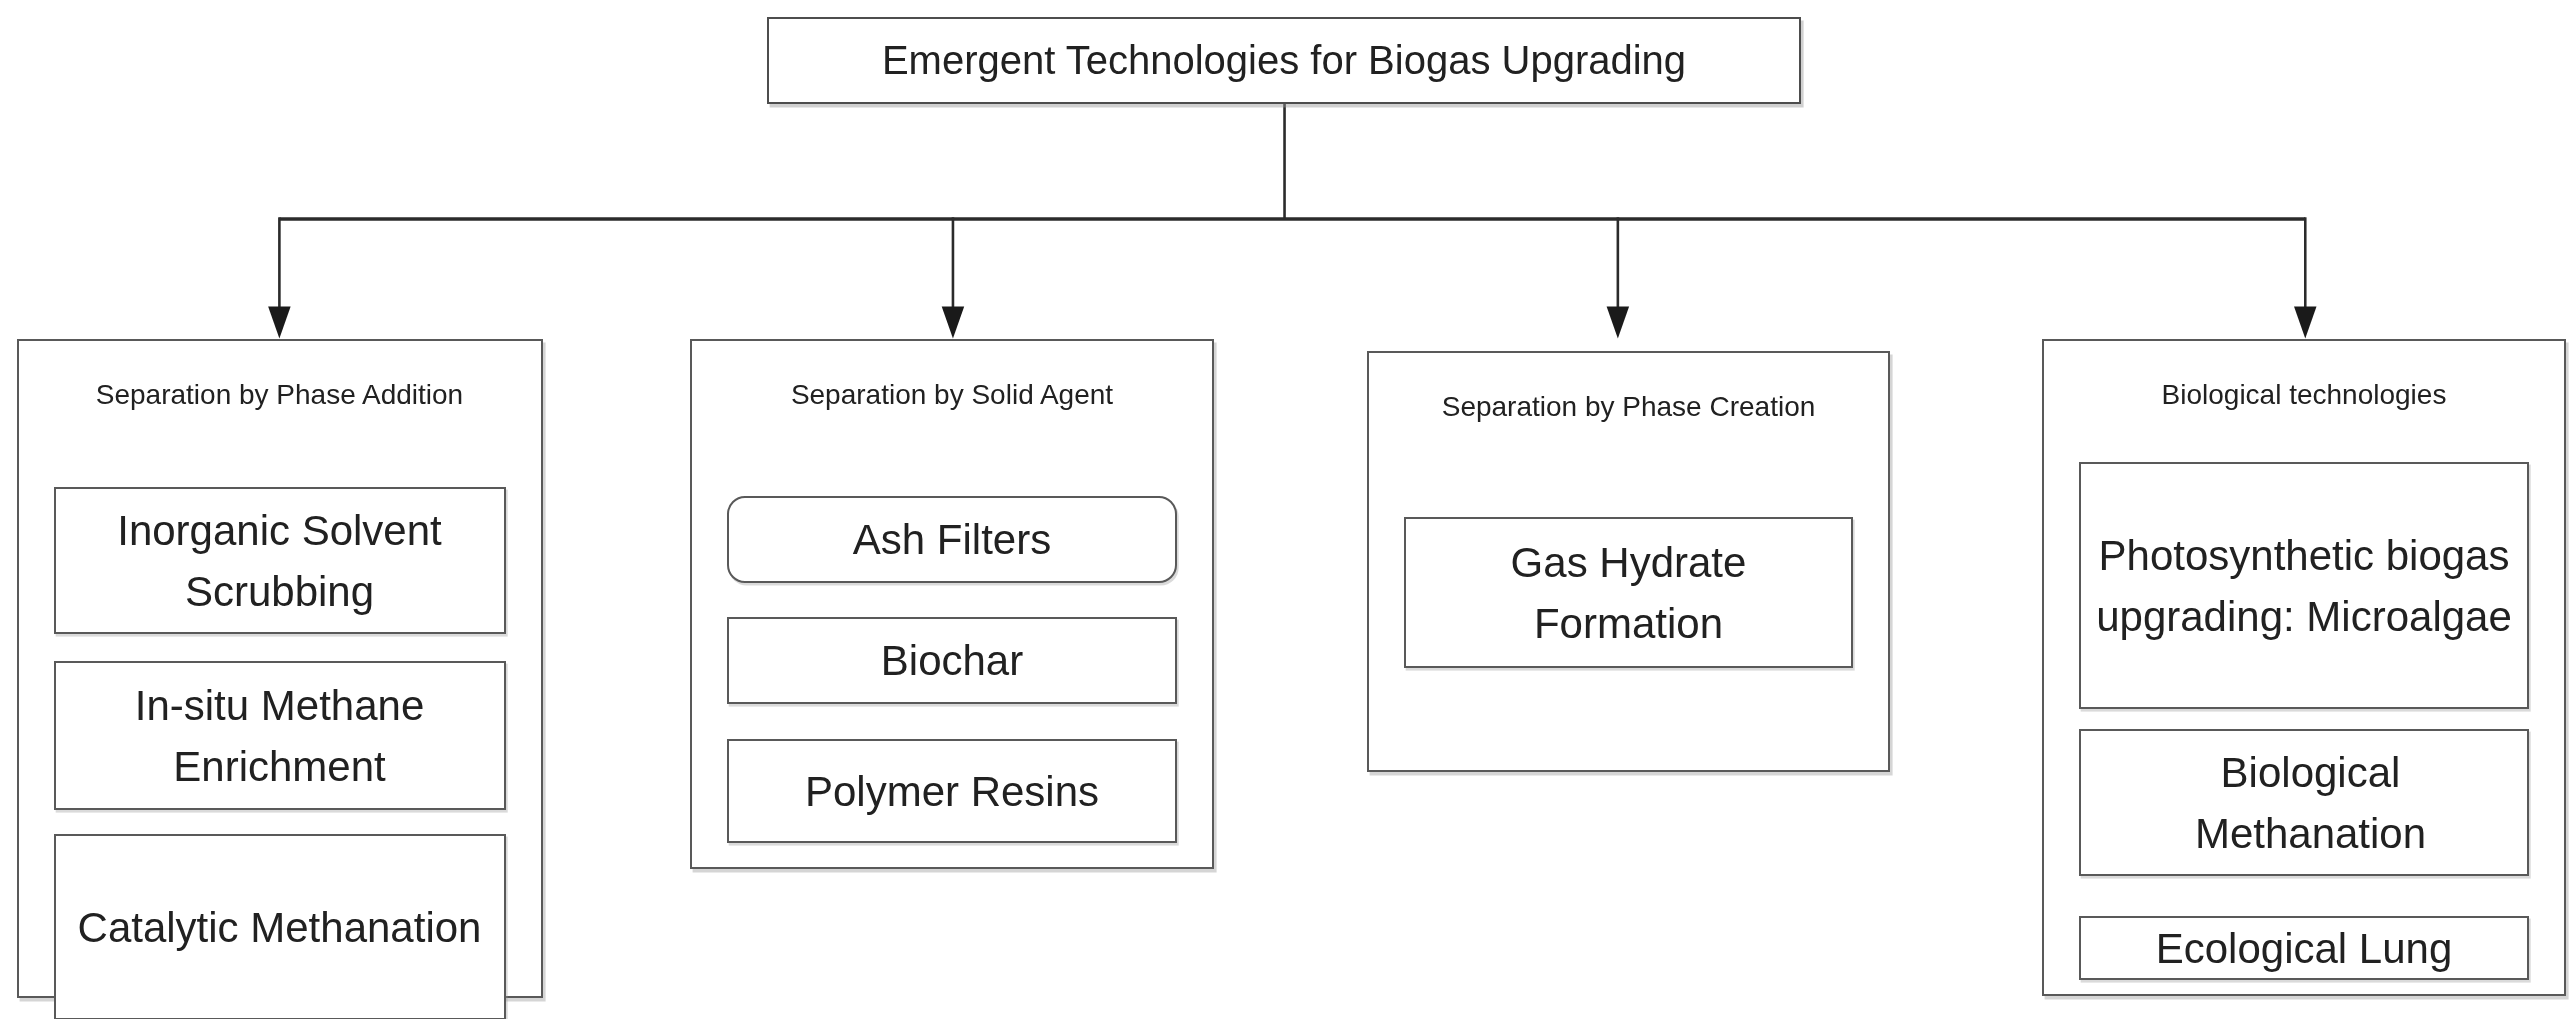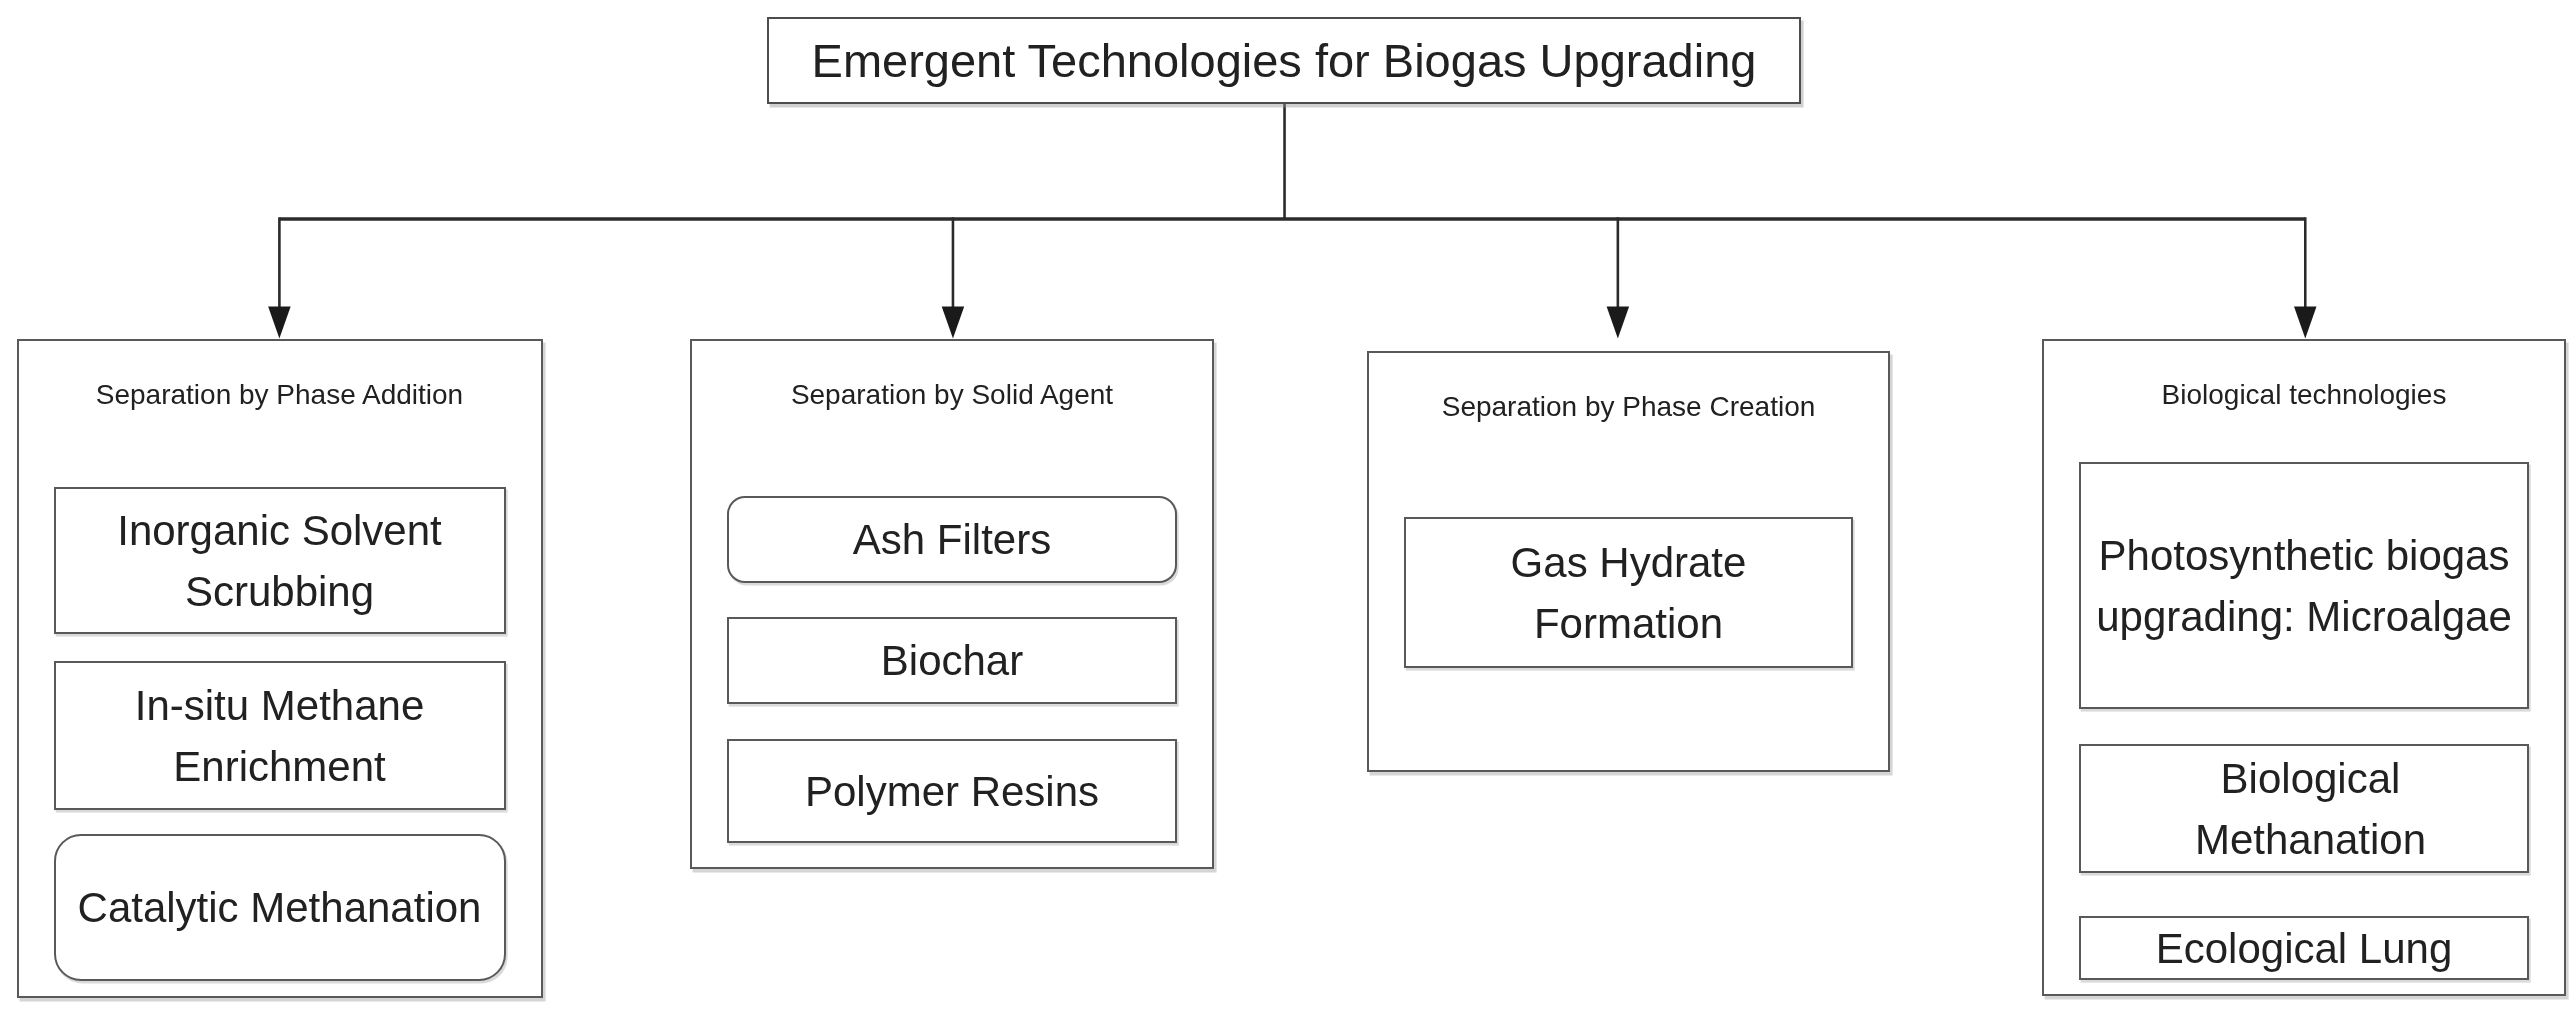--- a/index.html
+++ b/index.html
@@ -21,21 +21,21 @@
   .node {
     position: absolute;
     background: #ffffff;
     border: 2.6px solid #595959;
     box-sizing: border-box;
   }
   .title-box {
     display: flex;
     align-items: center;
     justify-content: center;
-    font-size: 47px;
+    font-size: 40px;
     white-space: nowrap;
     border-color: #4d4d4d;
     box-shadow: 2.6px 3.5px 0 rgba(150,150,150,0.45);
   }
   .branch {
     box-shadow: 2.6px 3.5px 0 rgba(150,150,150,0.40);
   }
   .branch-title {
     padding-top: 22.5px;
     margin: 0 auto;
@@ -88,21 +88,21 @@
   </div>
 
   <div class="node branch" style="left:16.5px; top:339px; width:526px; height:659px;">
     <div class="branch-title">Separation by Phase Addition</div>
     <div class="leaf" style="top:146px; height:147px;justify-content:center;">
       <span>Inorganic Solvent Scrubbing</span>
     </div>
     <div class="leaf" style="top:320px; height:149px;">
       <span>In-situ Methane Enrichment</span>
     </div>
-    <div class="leaf" style="top:493px; height:147px;border-radius:27px;">
+    <div class="leaf" style="top:493px; height:186px;">
       <span>Catalytic Methanation</span>
     </div>
   </div>
 
   <div class="node branch" style="left:690px; top:339px; width:524px; height:530px;">
     <div class="branch-title">Separation by Solid Agent</div>
     <div class="leaf" style="top:155px; height:87px;border-radius:18px;">
       <span>Ash Filters</span>
     </div>
     <div class="leaf" style="top:276px; height:87px;">
@@ -118,21 +118,21 @@
     <div class="leaf" style="top:164px; height:151px;">
       <span>Gas Hydrate Formation</span>
     </div>
   </div>
 
   <div class="node branch" style="left:2042px; top:339px; width:524px; height:657px;">
     <div class="branch-title">Biological technologies</div>
     <div class="leaf" style="top:121px; height:247px;">
       <span>Photosynthetic biogas upgrading: Microalgae</span>
     </div>
-    <div class="leaf" style="top:403px; height:129px;padding-left:13px;">
+    <div class="leaf" style="top:388px; height:147px;padding-left:13px;">
       <span>Biological Methanation</span>
     </div>
     <div class="leaf" style="top:575px; height:64px;">
       <span>Ecological Lung</span>
     </div>
   </div>
 
 </div>
 
 

